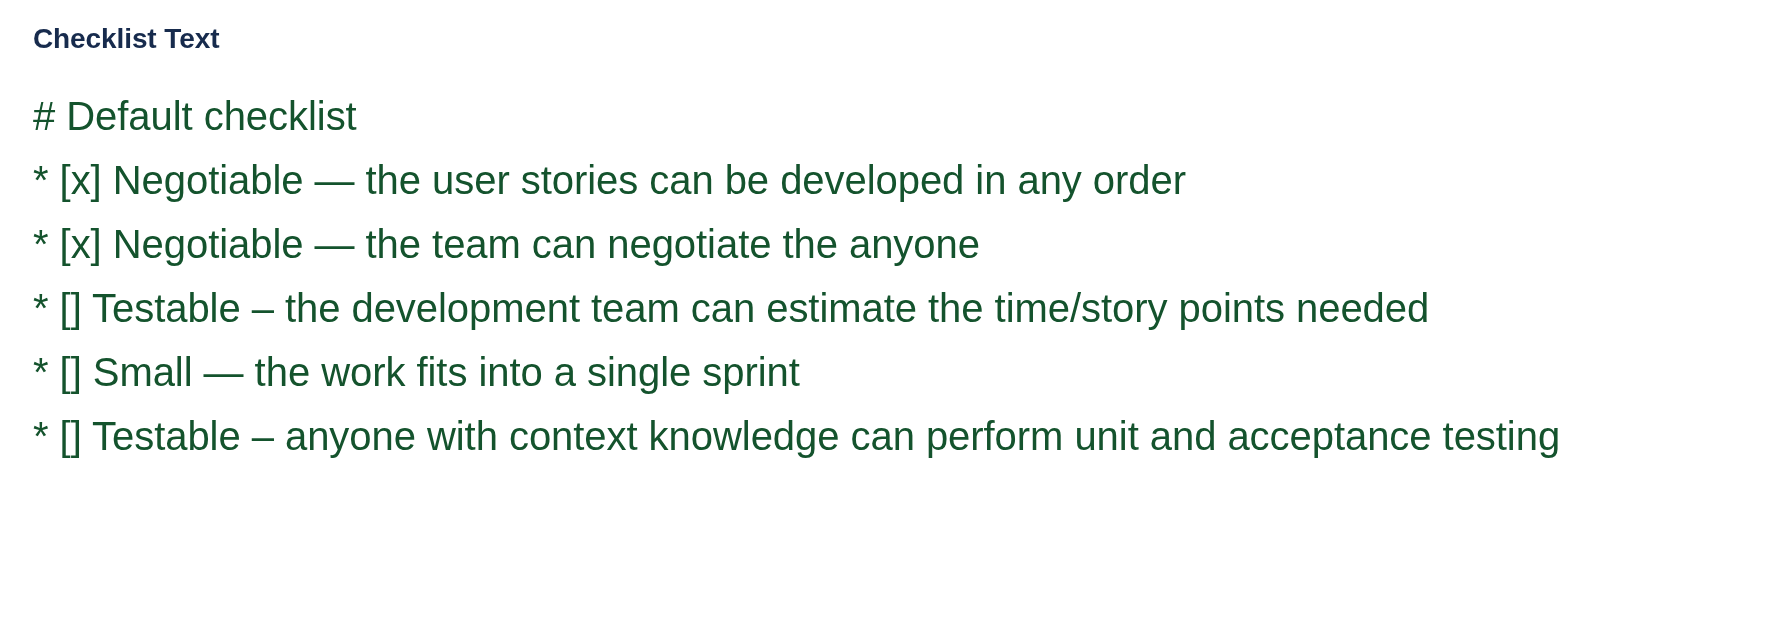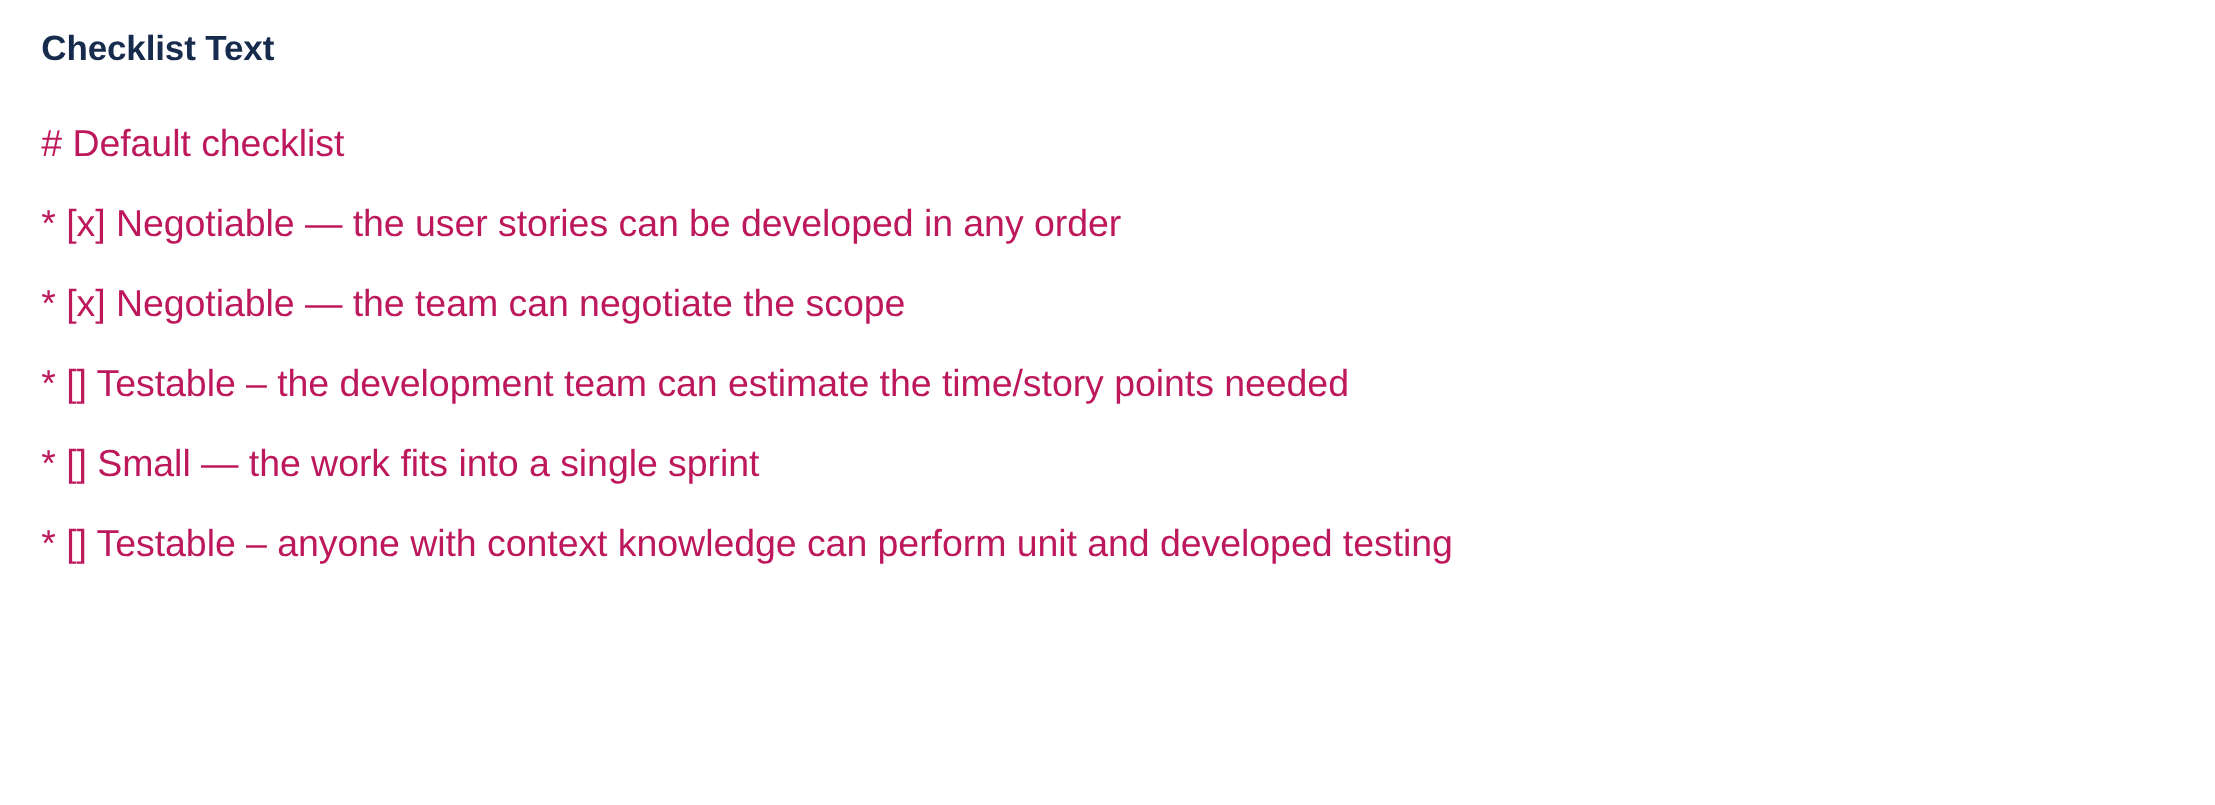--- a/index.html
+++ b/index.html
@@ -30,44 +30,44 @@
     color: #172B4D;
     margin: 0 0 28px 0;
     white-space: nowrap;
   }
   .checklist-body {
     margin: 0;
     padding: 0;
     list-style: none;
   }
   .checklist-line {
-    font-size: 30px;
+    font-size: 40px;
     font-weight: normal;
     line-height: 64px;
-    color: #be185d;
+    color: #14532d;
     white-space: nowrap;
     letter-spacing: -0.05px;
   }
 </style>
 </head>
 <body>
 
 <div class="panel">
 
   <div class="panel-title">Checklist Text</div>
 
   <div class="checklist-body">
 
     <div class="checklist-line"># Default checklist</div>
 
     <div class="checklist-line">* [x] Negotiable — the user stories can be developed in any order</div>
 
-    <div class="checklist-line">* [x] Negotiable — the team can negotiate the scope</div>
+    <div class="checklist-line">* [x] Negotiable — the team can negotiate the anyone</div>
 
 
     <div class="checklist-line">* [] Testable – the development team can estimate the time/story points needed</div>
 
     <div class="checklist-line">* [] Small — the work fits into a single sprint</div>
 
-    <div class="checklist-line">* [] Testable – anyone with context knowledge can perform unit and developed testing</div>
+    <div class="checklist-line">* [] Testable – anyone with context knowledge can perform unit and acceptance testing</div>
 
   </div>
 </div>
 
 </body></html>

